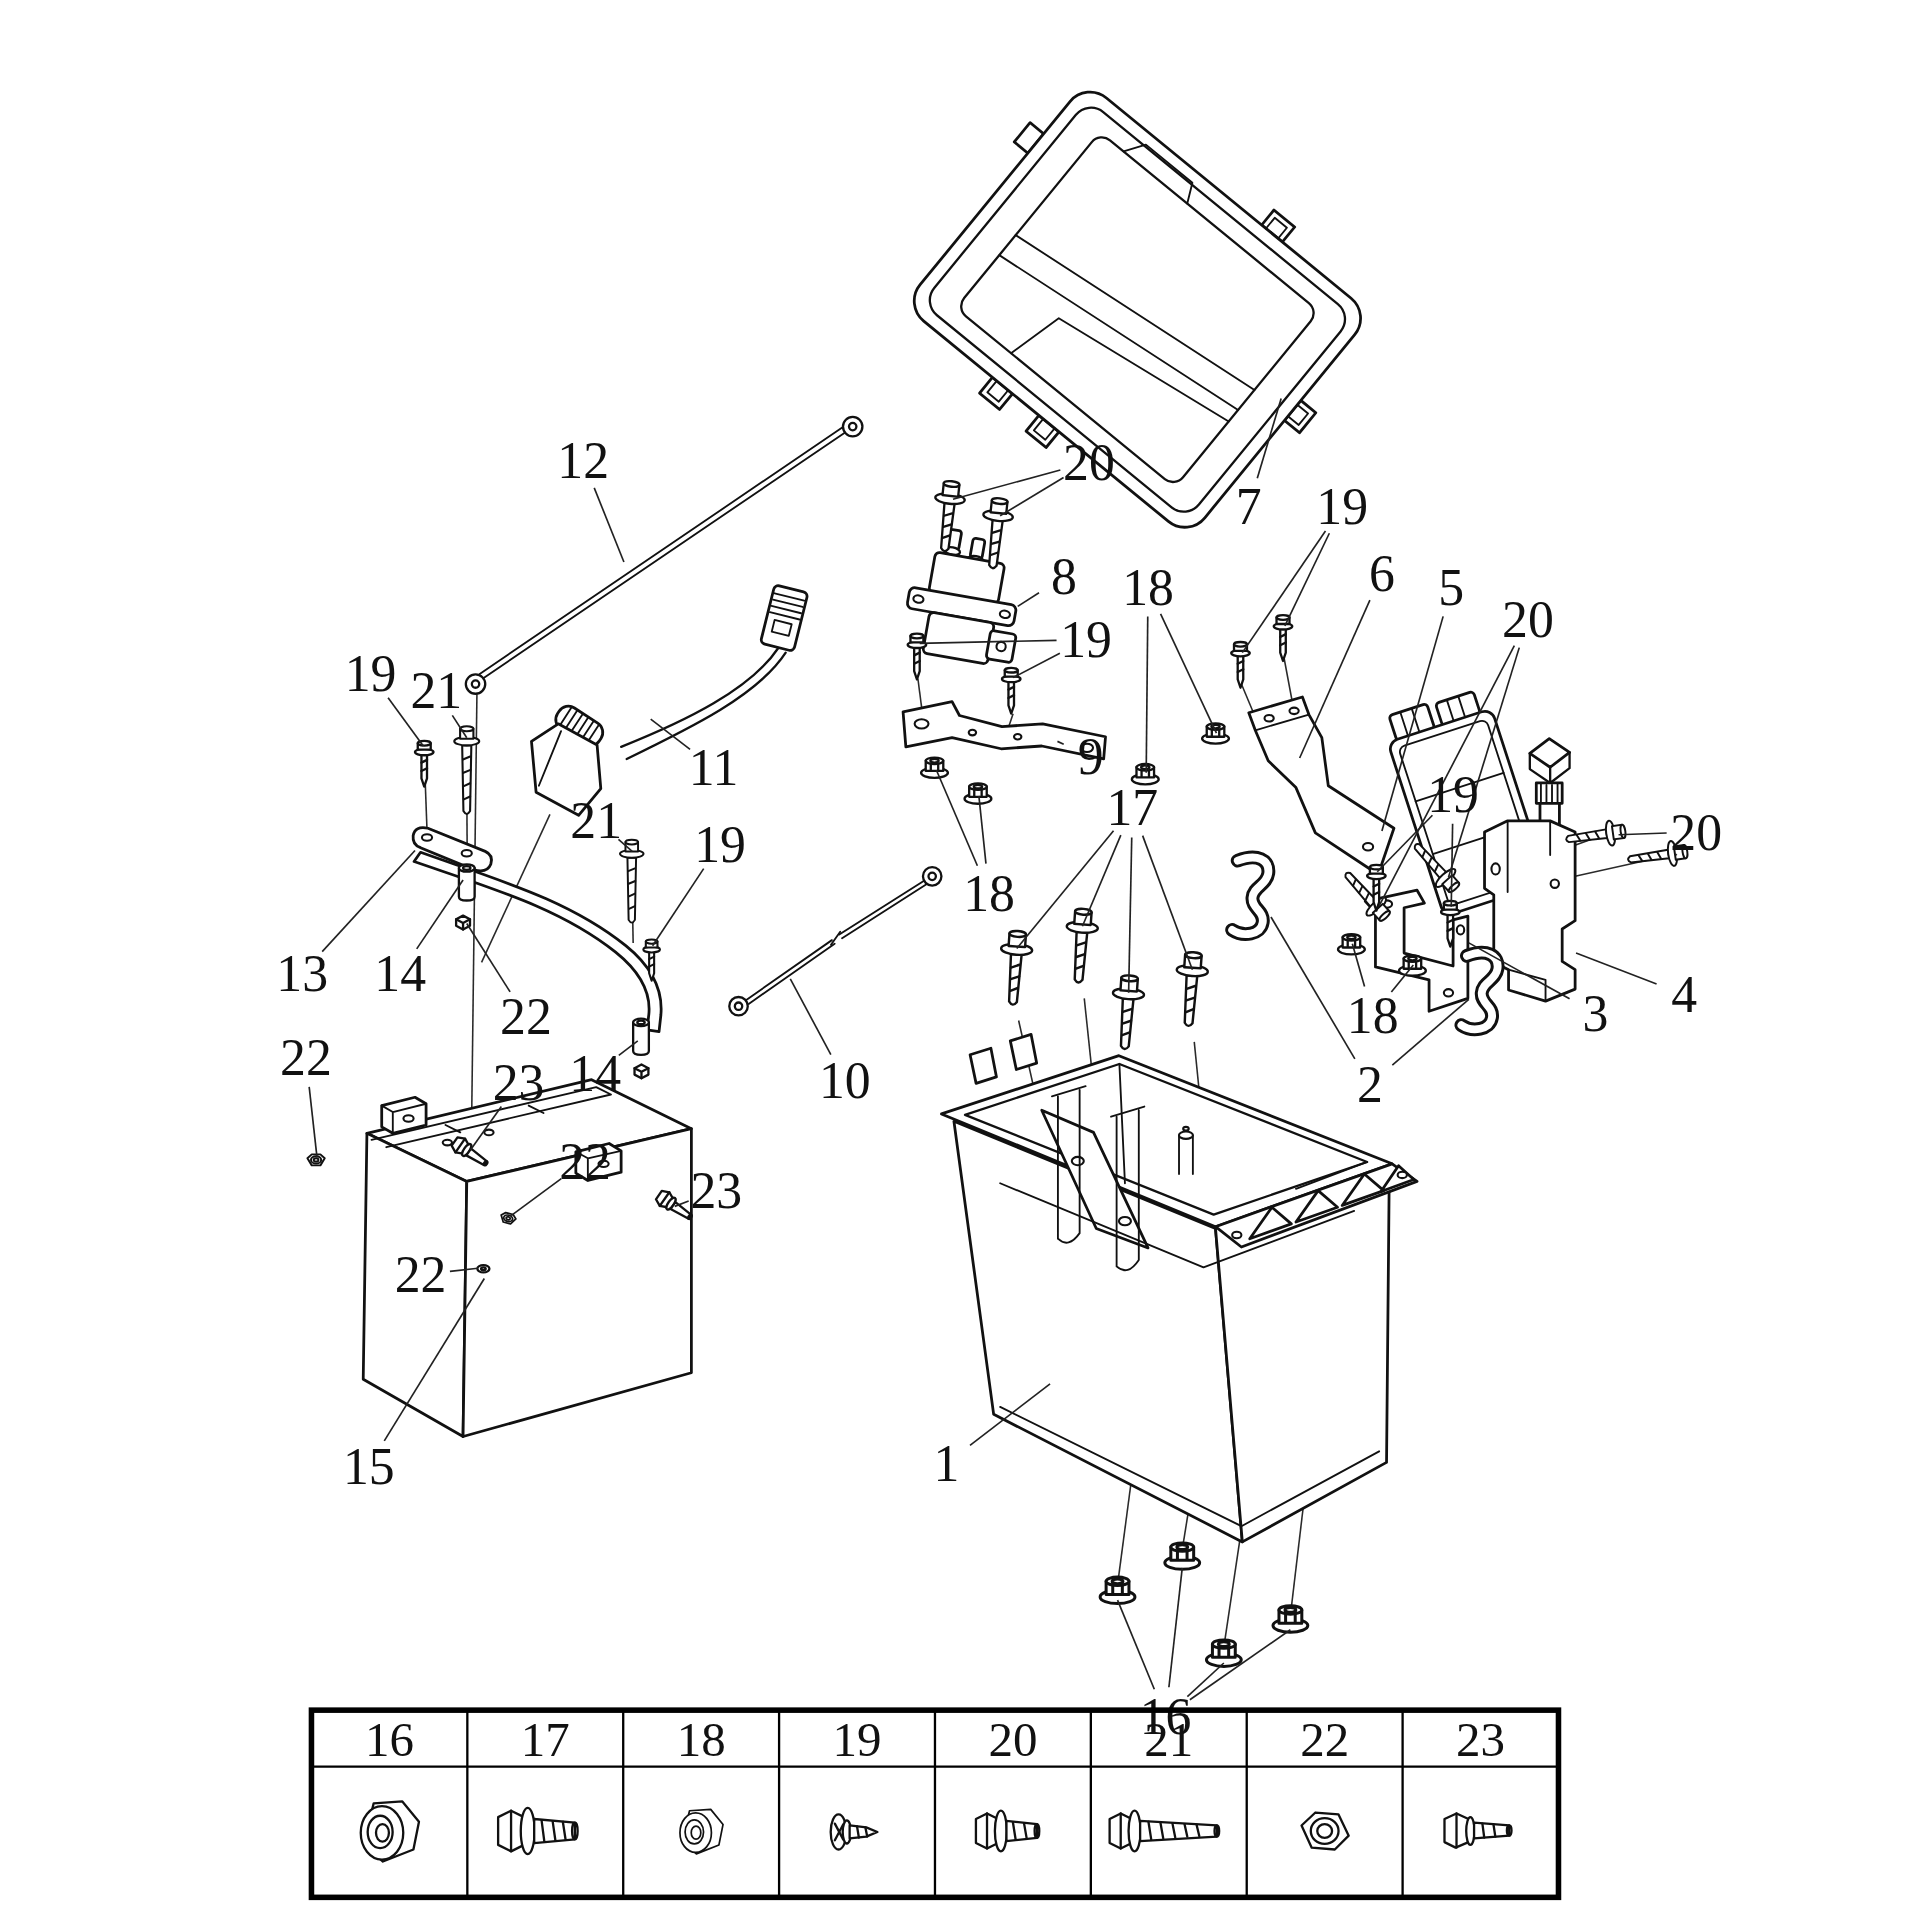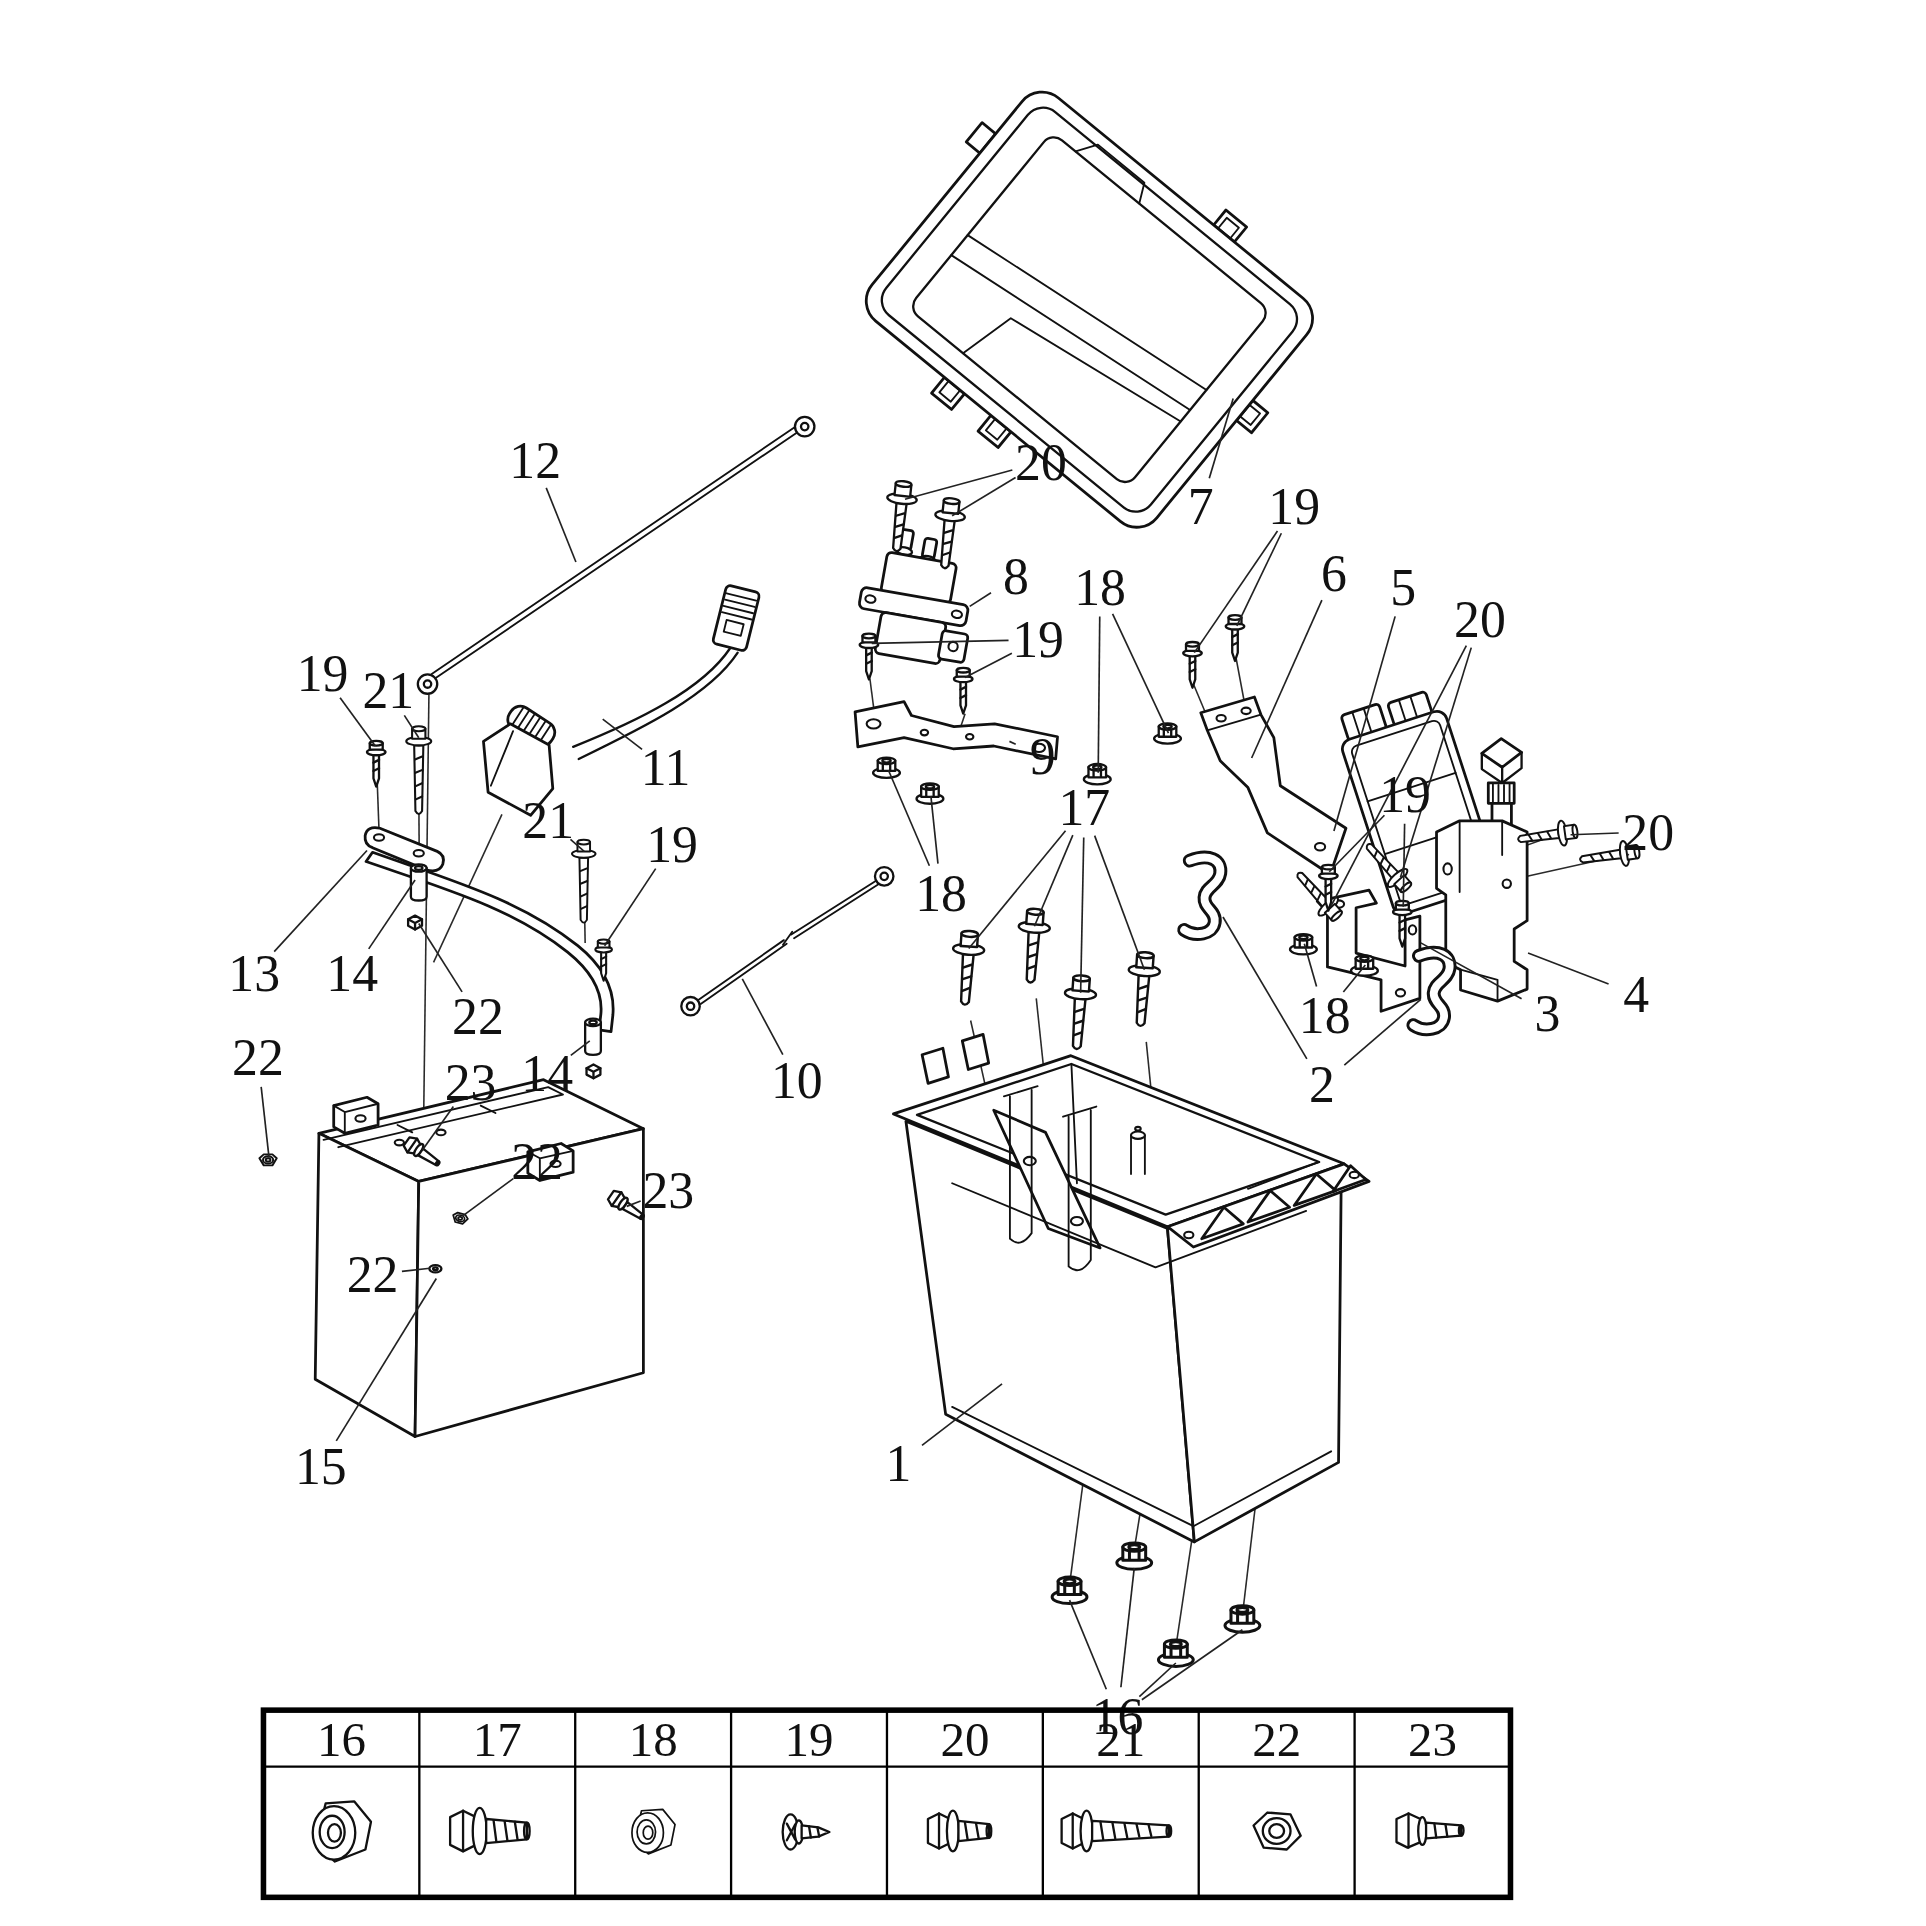--- a/index.html
+++ b/index.html
@@ -1,17 +1,17 @@
 <!DOCTYPE html>
 <html style="font-size:7.4px"><head>
 <meta charset="utf-8">
 <style>
   html,body{margin:0;padding:0;background:#ffffff;}
   body{width:1926px;height:1926px;position:relative;font-family:"Liberation Serif",serif;}
-  #stage{position:absolute;inset:0;}
+  #stage{position:absolute;inset:0;padding-left:48px;}
   svg{display:block;width:1926px;height:1926px;background:#fff;}
   .part{fill:#ffffff;stroke:#111111;stroke-width:6;stroke-linejoin:round;stroke-linecap:round;}
   .pline{fill:none;stroke:#111111;stroke-width:5;stroke-linejoin:round;stroke-linecap:round;}
   .pthin{fill:none;stroke:#111111;stroke-width:4;stroke-linejoin:round;stroke-linecap:round;}
   .hole{fill:#ffffff;stroke:#111111;stroke-width:4.5;}
   .band{fill:none;stroke:#111111;stroke-width:30;stroke-linecap:round;}
   .bandin{fill:none;stroke:#ffffff;stroke-width:17;stroke-linecap:round;}
   .s{fill:none;stroke:#111111;stroke-width:5;stroke-linejoin:round;stroke-linecap:round;}
   .sf{fill:#ffffff;stroke:#111111;stroke-width:5;stroke-linejoin:round;stroke-linecap:round;}
   #callouts text{font-family:"Liberation Serif",serif;font-size:112px;fill:#111;text-anchor:middle;}

